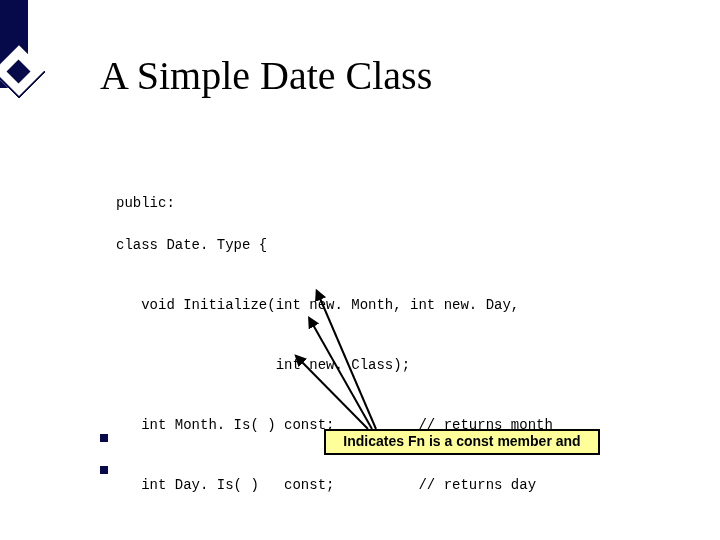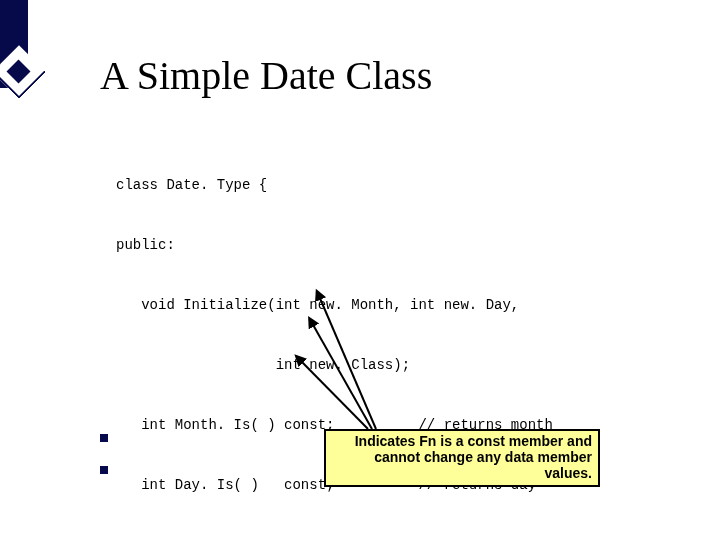--- a/index.html
+++ b/index.html
@@ -82,21 +82,21 @@
     width: 276px;
     box-sizing: border-box;
     border: 2px solid #000;
     background: #ffff99;
     font-family: Arial, Helvetica, sans-serif;
     font-size: 14px;
     font-weight: 700;
     color: #000;
     padding: 2px 6px 4px 6px;
     line-height: 1.15;
-    text-align: right;
+    text-align: center;
   }
   svg.arrow {
     position: absolute;
     left: 0;
     top: 0;
     width: 720px;
     height: 540px;
     pointer-events: none;
   }
 </style>
@@ -105,22 +105,22 @@
 
 <div class="slide">
 
   <div class="sidebar"></div>
   <div class="corner-notch"></div>
   <div class="corner-square"></div>
 
   <div class="title">A Simple Date Class</div>
 
   <div class="code-area">
+    <span class="code-line sp1">public:</span>
     <span class="code-line">class Date. Type {</span>
-    <span class="code-line sp1">public:</span>
     <span class="code-line sp1">   void Initialize(int new. Month, int new. Day,</span>
     <span class="code-line sp1">                   int new. Class);</span>
     <span class="code-line sp1">   int Month. Is( ) const;          // returns month</span>
     <span class="code-line sp1">   int Day. Is( )   const;          // returns day</span>
     
     
     
     
     
   </div>
@@ -134,16 +134,15 @@
         <polygon points="0,0 6,3 0,6" fill="#000"></polygon>
       </marker>
     </defs>
     <line x1="368" y1="429" x2="300" y2="360" stroke="#000" stroke-width="2" marker-end="url(#ah)"></line>
     <line x1="372" y1="429" x2="312" y2="323" stroke="#000" stroke-width="2" marker-end="url(#ah)"></line>
     <line x1="376" y1="429" x2="319" y2="296" stroke="#000" stroke-width="2" marker-end="url(#ah)"></line>
   </svg>
 
   <div class="annot">
     <span>Indicates Fn is a const member and</span><br>
-    <span>cannot change any data member values.</span>
   </div>
 
 </div>
 
 </body></html>

